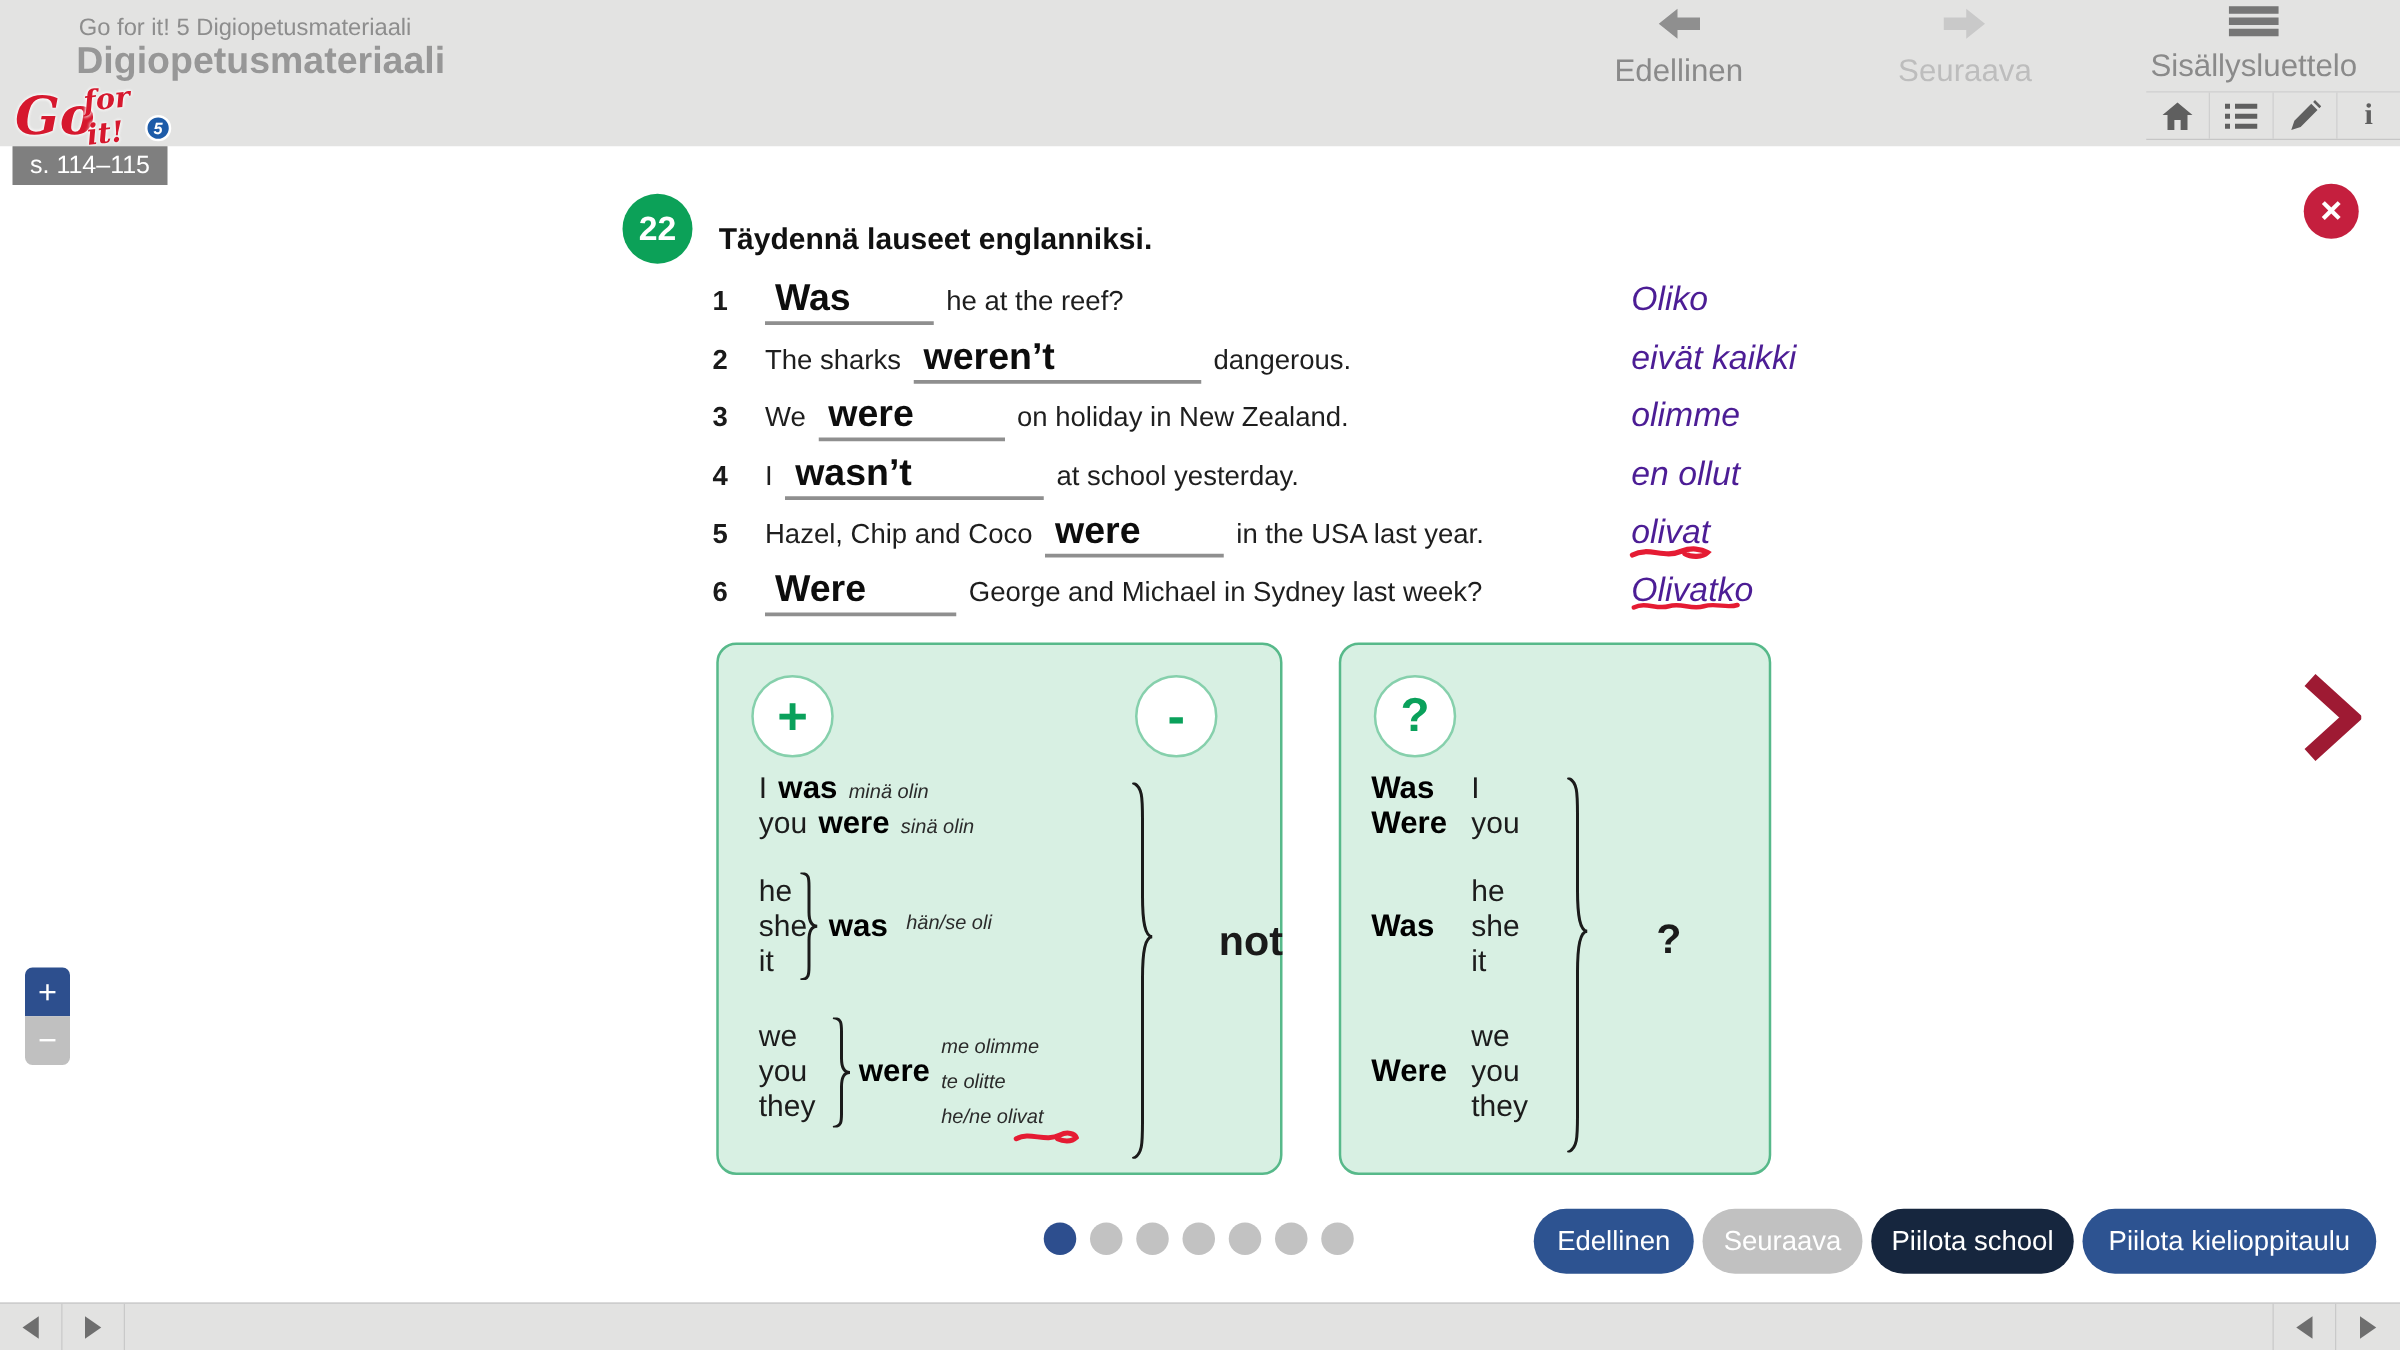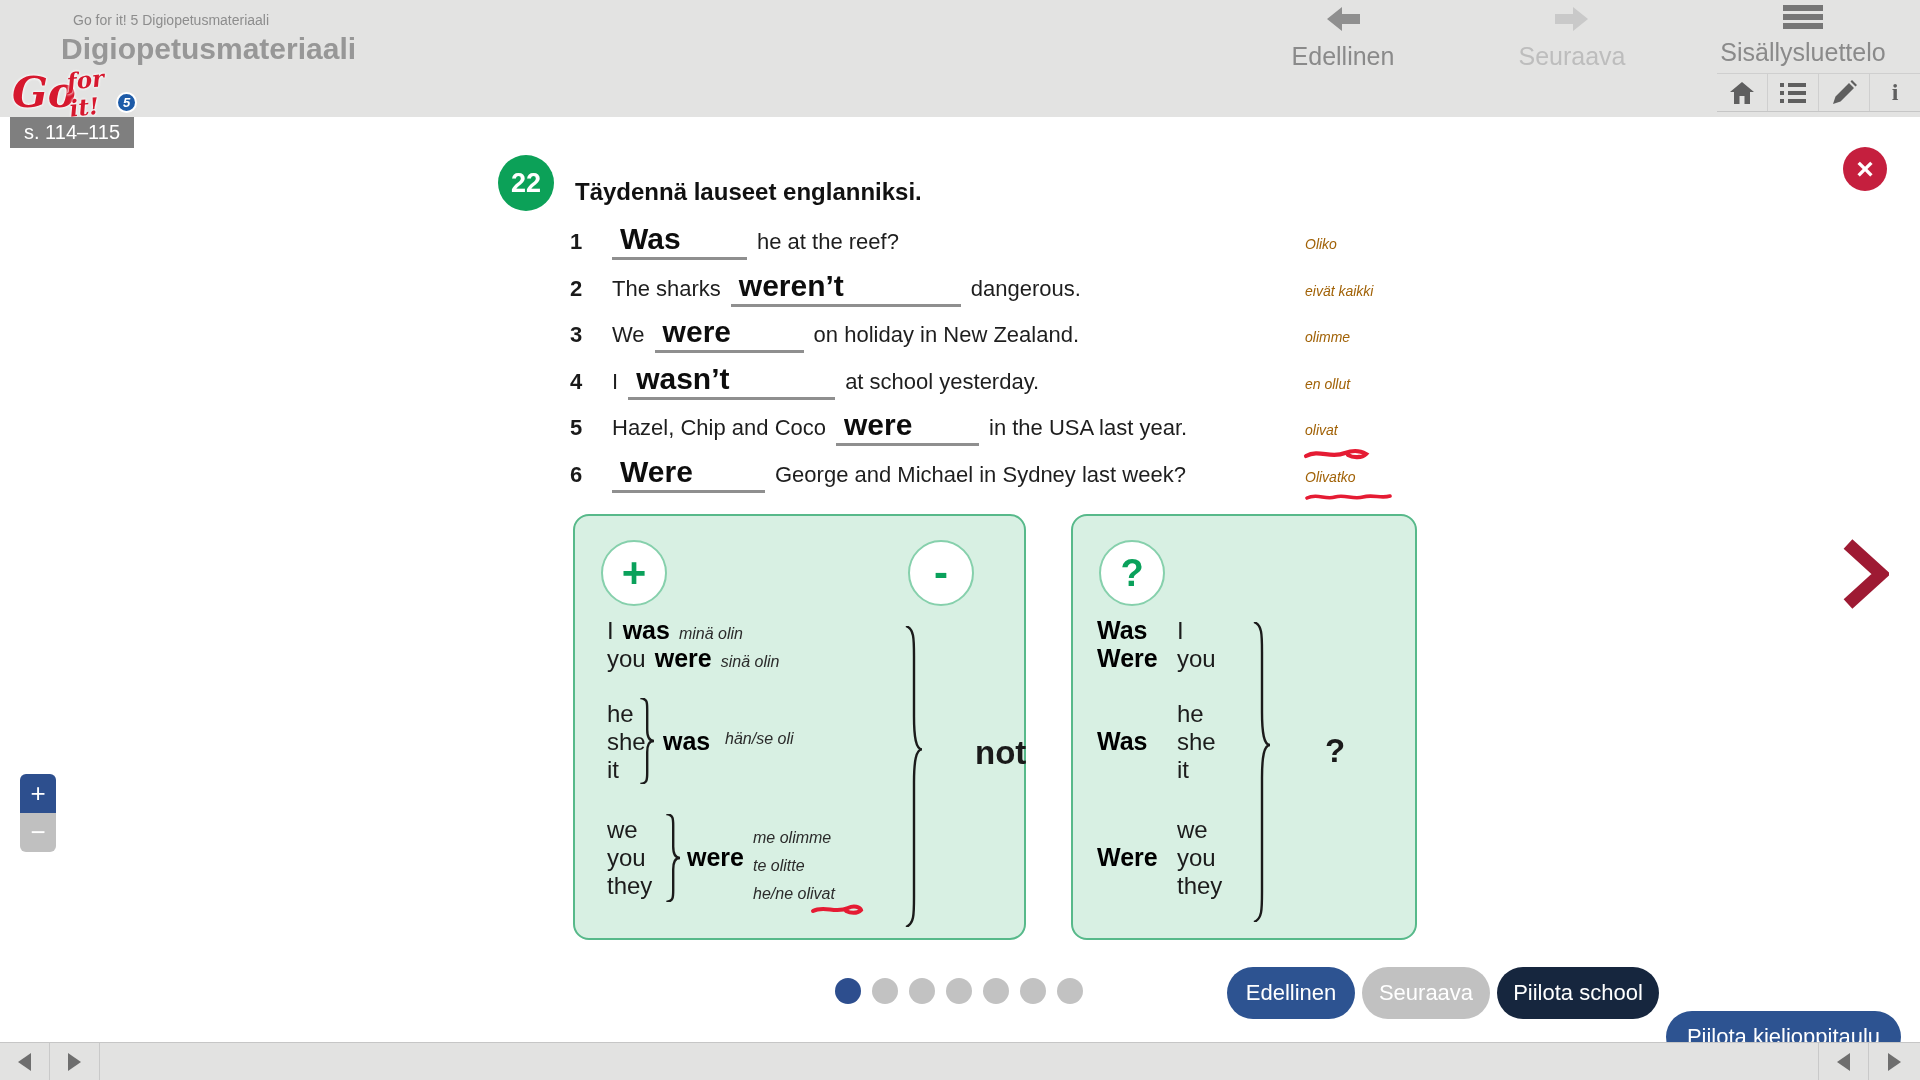--- a/index.html
+++ b/index.html
@@ -3,21 +3,21 @@
 <meta charset="utf-8">
 <style>
   * { margin:0; padding:0; box-sizing:border-box; }
   html,body { width:1920px; height:1080px; }
   body {
     position:relative; overflow:hidden; background:#ffffff;
     font-family:"Liberation Sans", sans-serif; color:#1a1a1a;
   }
   
   .header { position:absolute; left:0; top:0; width:1920px; height:117px; background:#e3e3e2; }
-  .breadcrumb { position:absolute; left:73px; top:12px; font-size:14px; color:#8d8d8d; }
+  .breadcrumb { position:absolute; left:63px; top:12px; font-size:19px; color:#8d8d8d; }
   .app-title { position:absolute; left:61px; top:32px; font-size:30px; font-weight:700; color:#979797; }
   .logo { position:absolute; left:12px; top:66px; width:130px; height:52px; }
   .logo .go { position:absolute; left:0; top:2px; font-family:"DejaVu Serif", serif; font-style:italic; font-weight:bold; font-size:42px; color:#d6182e; text-shadow:0 0 3px #fff,0 0 3px #fff; }
   .logo .forit { position:absolute; left:56px; top:-2px; font-family:"DejaVu Serif", serif; font-style:italic; font-weight:bold; font-size:23px; color:#d6182e; transform:rotate(-6deg); text-shadow:0 0 3px #fff,0 0 3px #fff; }
   .logo .lvl { position:absolute; left:104px; top:26px; width:21px; height:21px; background:#1d5ba8; border:2px solid #fff; border-radius:50%; color:#fff; font-size:13px; font-weight:bold; font-style:italic; display:flex; align-items:center; justify-content:center; }
   .nav-item { position:absolute; top:4px; width:220px; text-align:center; cursor:pointer; }
   .nav-item .nav-label { display:block; margin-top:4px; font-size:25px; color:#8a8a8a; }
   .nav-item.disabled .nav-label { color:#bdbdbd; }
   .nav-prev { left:1233px; } .nav-next { left:1462px; } .nav-toc { left:1693px; }
   .icon-strip { position:absolute; right:0; top:73px; width:203px; height:39px; border-top:1px solid #cfcfcf; border-bottom:1px solid #c6c6c6; display:flex; }
@@ -28,21 +28,21 @@
   .page-badge { position:absolute; left:10px; top:117px; height:31px; padding:0 14px; background:#7f7f7f; color:#fff; font-size:20px; display:flex; align-items:center; }
   
   .ex-circle { position:absolute; left:498px; top:155px; width:56px; height:56px; border-radius:50%; background:#0ca158; color:#fff; font-size:27px; font-weight:bold; display:flex; align-items:center; justify-content:center; }
   .ex-title { position:absolute; left:575px; top:178px; font-size:24px; font-weight:bold; color:#111; }
   .rows { position:absolute; left:570px; top:224px; width:900px; }
   .row { display:grid; grid-template-columns:42px 693px auto; height:46.5px; align-items:baseline; }
   .row .num { font-size:22px; font-weight:bold; }
   .sentence { display:flex; align-items:baseline; gap:10px; font-size:22px; color:#1e1e1e; }
   .pre:empty { display:none; }
   .blank { display:inline-block; border-bottom:3px solid #8f8f8f; padding:0 8px 3px 8px; font-size:30px; font-weight:bold; color:#0d0d0d; line-height:1; cursor:pointer; }
-  .hint { position:relative; font-size:14px; font-style:italic; color:#a16207; white-space:nowrap; }
+  .hint { position:relative; font-size:27px; font-style:italic; color:#4c1d95; white-space:nowrap; }
   .hint svg { position:absolute; }
   
   .close-btn { position:absolute; left:1843px; top:147px; width:44px; height:44px; border-radius:50%; background:#c51f3e; color:#fff; font-size:30px; font-weight:bold; display:flex; align-items:center; justify-content:center; cursor:pointer; }
   .next-arrow { position:absolute; left:1841px; top:538px; cursor:pointer; }
   .zoom-ctrl { position:absolute; left:20px; top:774px; width:36px; }
   .zoom-btn { width:36px; height:39px; color:#fff; font-size:26px; display:flex; align-items:center; justify-content:center; cursor:pointer; }
   .zoom-plus { background:#2d4f8e; border-radius:6px 6px 0 0; }
   .zoom-minus { background:#c0c0c0; border-radius:0 0 6px 6px; }
   
   .gbox { position:absolute; background:#d8f0e3; border:2px solid #57b98a; border-radius:16px; }
@@ -60,21 +60,21 @@
   .scrib { position:absolute; }
   
   .dots { position:absolute; left:835px; top:978px; display:flex; gap:11px; }
   .dot { width:26px; height:26px; border-radius:50%; background:#c2c2c2; cursor:pointer; }
   .dot.active { background:#2d4e8e; }
   .fbtns { position:absolute; left:1227px; top:967px; display:flex; gap:7px; }
   .fbtn { height:52px; border:none; border-radius:26px; color:#fff; font-size:22px; font-family:"Liberation Sans", sans-serif; cursor:pointer; }
   .fbtn.blue { background:#2d5391; }
   .fbtn.gray { background:#c1c1c1; }
   .fbtn.navy { background:#16263e; }
-  .fbtn.b1 { width:128px; } .fbtn.b2 { width:128px; } .fbtn.b3 { width:162px; } .fbtn.b4 { width:235px;margin-top:44px; }
+  .fbtn.b1 { width:128px; } .fbtn.b2 { width:128px; } .fbtn.b3 { width:162px; } .fbtn.b4 { width:235px; }
   
   .bottombar { position:absolute; left:0; top:1042px; width:1920px; height:38px; background:#e2e2e1; border-top:1px solid #c6c6c6; }
   .bb-cell { position:absolute; top:0; height:38px; width:50px; display:flex; align-items:center; justify-content:center; border-right:1px solid #c9c9c9; cursor:pointer; }
   .bb-cell.no-r { border-right:none; border-left:1px solid #c9c9c9; }
   .tri-left { width:0; height:0; border-top:9px solid transparent; border-bottom:9px solid transparent; border-right:13px solid #6e6e6e; }
   .tri-right { width:0; height:0; border-top:9px solid transparent; border-bottom:9px solid transparent; border-left:13px solid #6e6e6e; }
 </style>
 </head>
 <body>
 

